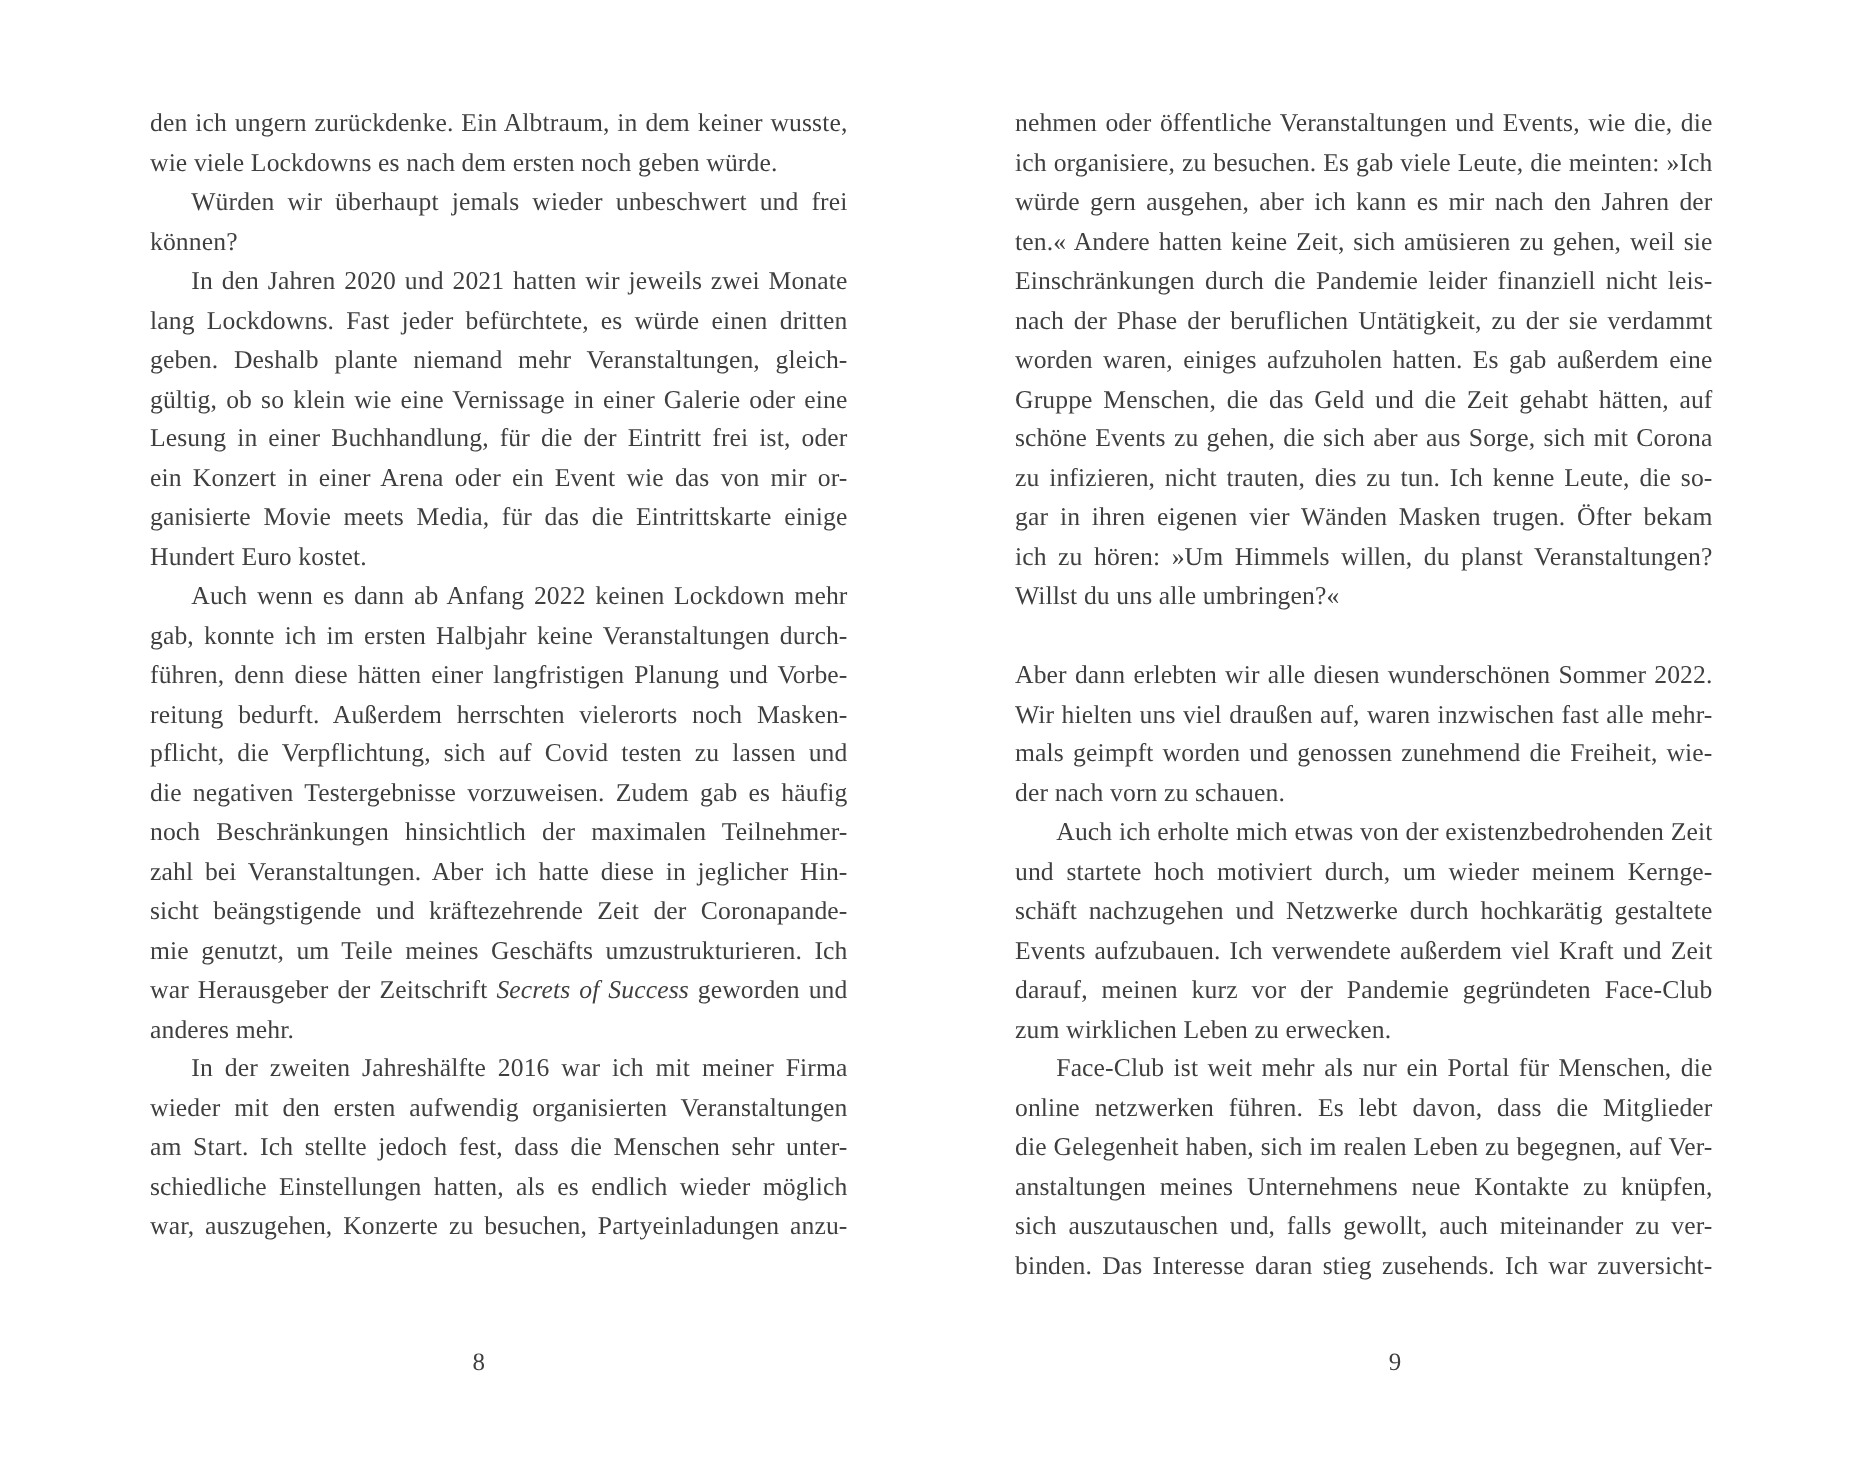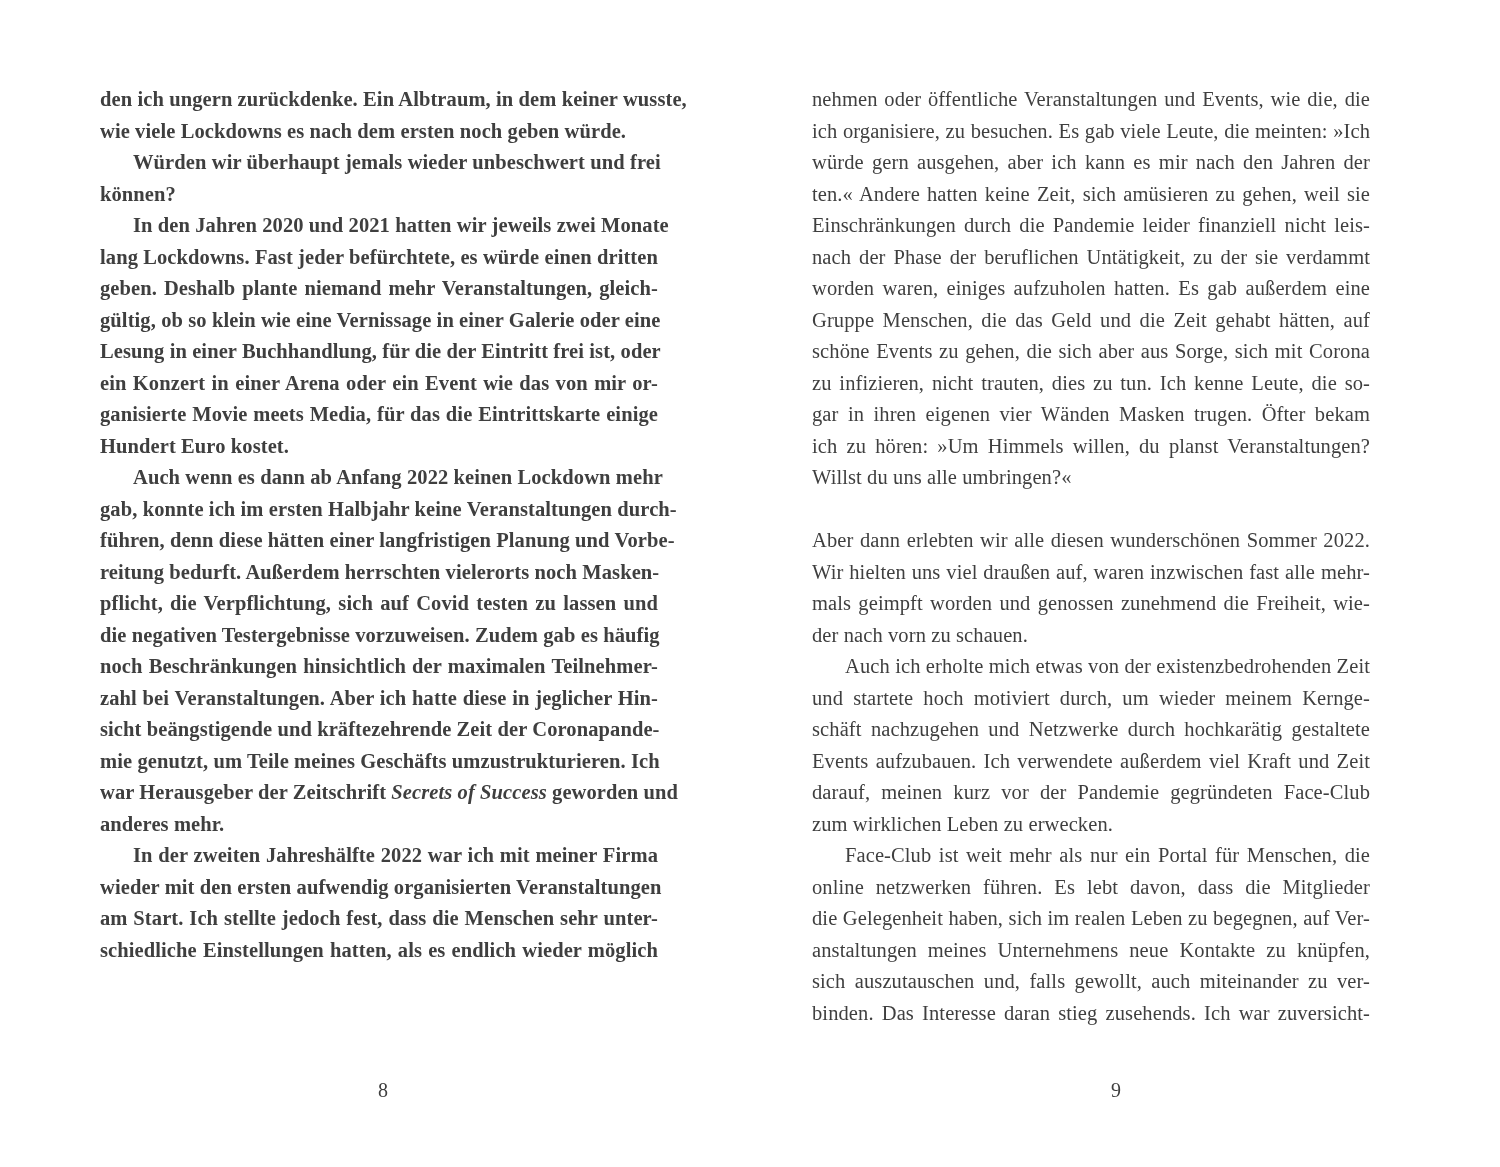--- a/index.html
+++ b/index.html
@@ -13,21 +13,21 @@
     background: #ffffff;
     font-family: "Liberation Serif", serif;
     color: #3f3f3f;
     overflow: hidden;
   }
   .page-column {
     position: absolute;
     top: 84px;
     width: 558px;
   }
-  .page-column.left  { left: 100px; font-weight: bold; }
+  .page-column.left  { left: 120px; }
   .page-column.right { left: 812px; }
   .line {
     font-size: 20.5px;
     height: 31.5px;
     line-height: 31.5px;
     text-align: justify;
     text-align-last: justify;
     white-space: nowrap;
     letter-spacing: 0.1px;
   }
@@ -75,24 +75,25 @@
     <div class="line"><span>führen, denn diese hätten einer langfristigen Planung und Vorbe-</span></div>
     <div class="line"><span>reitung bedurft. Außerdem herrschten vielerorts noch Masken-</span></div>
     <div class="line"><span>pflicht, die Verpflichtung, sich auf Covid testen zu lassen und</span></div>
     <div class="line"><span>die negativen Testergebnisse vorzuweisen. Zudem gab es häufig</span></div>
     <div class="line"><span>noch Beschränkungen hinsichtlich der maximalen Teilnehmer-</span></div>
     <div class="line"><span>zahl bei Veranstaltungen. Aber ich hatte diese in jeglicher Hin-</span></div>
     <div class="line"><span>sicht beängstigende und kräftezehrende Zeit der Coronapande-</span></div>
     <div class="line"><span>mie genutzt, um Teile meines Geschäfts umzustrukturieren. Ich</span></div>
     <div class="line"><span>war Herausgeber der Zeitschrift </span><i>Secrets of Success</i><span> geworden und</span></div>
     <div class="line last"><span>anderes mehr.</span></div>
-    <div class="line indent"><span>In der zweiten Jahreshälfte 2022 war ich mit meiner Firma</span></div>
+    <div class="line indent"><span>In der zweiten Jahreshälfte 2016 war ich mit meiner Firma</span></div>
     <div class="line"><span>wieder mit den ersten aufwendig organisierten Veranstaltungen</span></div>
     <div class="line"><span>am Start. Ich stellte jedoch fest, dass die Menschen sehr unter-</span></div>
     <div class="line"><span>schiedliche Einstellungen hatten, als es endlich wieder möglich</span></div>
+    <div class="line"><span>war, auszugehen, Konzerte zu besuchen, Partyeinladungen anzu-</span></div>
   </div>
 
 <div class="page-column right">
     <div class="line"><span>nehmen oder öffentliche Veranstaltungen und Events, wie die, die</span></div>
     <div class="line"><span>ich organisiere, zu besuchen. Es gab viele Leute, die meinten: »Ich</span></div>
     <div class="line"><span>würde gern ausgehen, aber ich kann es mir nach den Jahren der</span></div>
     <div class="line"><span>ten.« Andere hatten keine Zeit, sich amüsieren zu gehen, weil sie</span></div>
     <div class="line"><span>Einschränkungen durch die Pandemie leider finanziell nicht leis-</span></div>
     <div class="line"><span>nach der Phase der beruflichen Untätigkeit, zu der sie verdammt</span></div>
     <div class="line"><span>worden waren, einiges aufzuholen hatten. Es gab außerdem eine</span></div>

